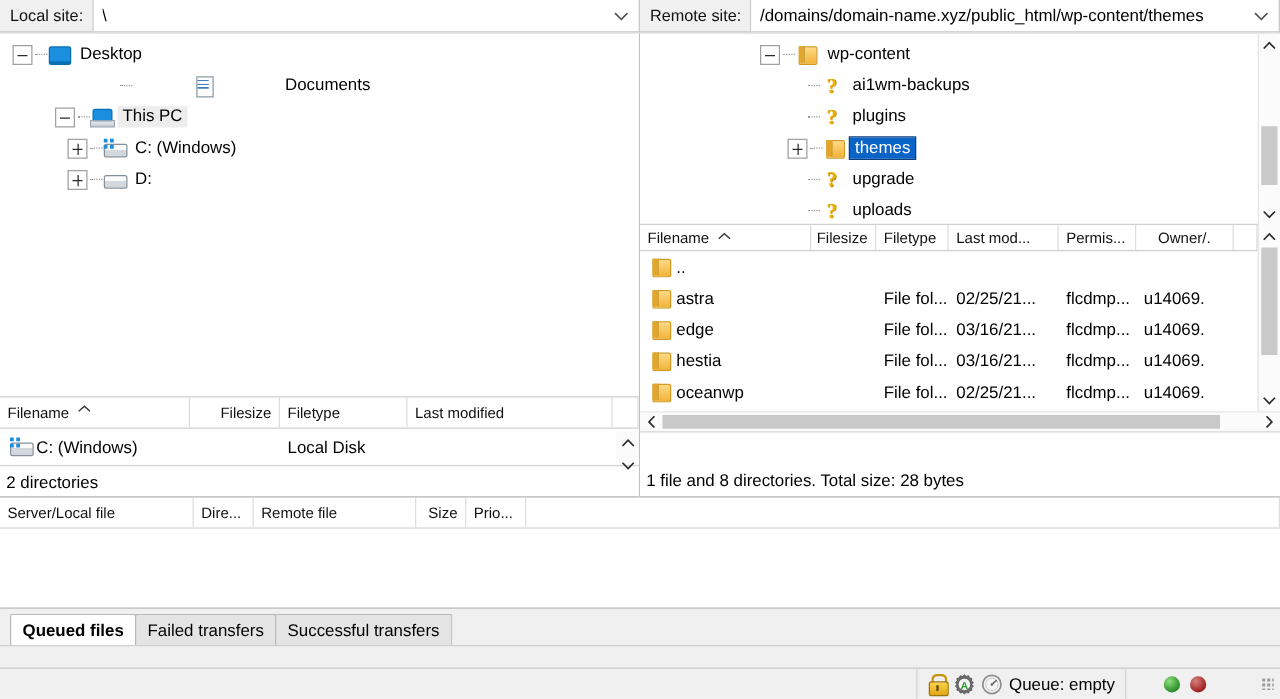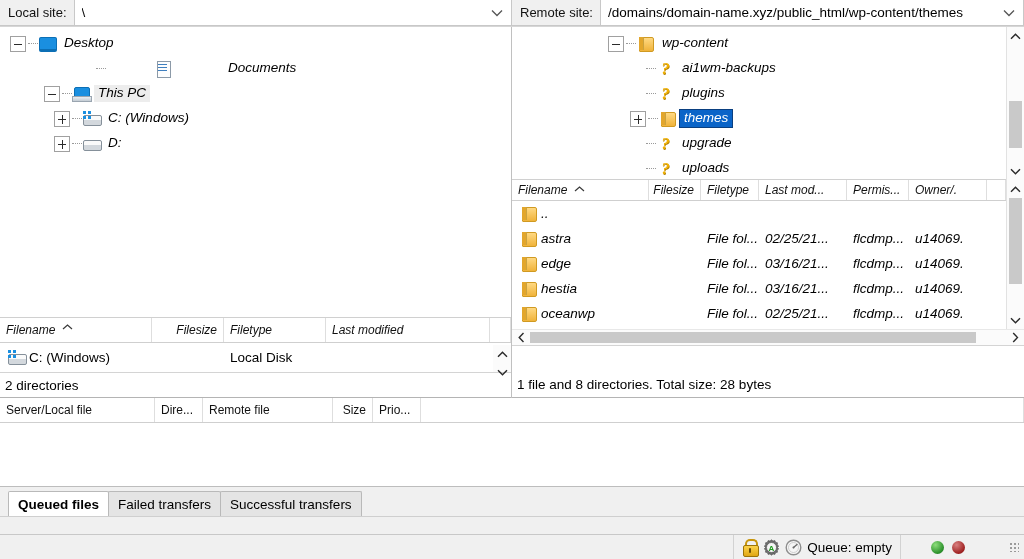--- a/index.html
+++ b/index.html
@@ -40,21 +40,21 @@
     font-size: 13.5px; white-space: nowrap; overflow: hidden;
   }
   .site-input .txt { overflow: hidden; white-space: nowrap; flex:1 1 auto; }
   .combo-arrow {
     width: 20px; flex: 0 0 20px; display:flex; align-items:center; justify-content:center;
     color: #444;
   }
   .combo-arrow svg { display:block; }
 
   
-  .panes { display: flex; height: 318px; font-style: italic; }
+  .panes { display: flex; height: 318px; }
   .pane-left  { width: 512px; display: flex; flex-direction: column; border-right: 1px solid #c0c0c0; }
   .pane-right { width: 512px; display: flex; flex-direction: column; }
 
   .treebox {
     background: #fff; position: relative; overflow: hidden;
     border-bottom: 1px solid #d0d0d0;
   }
   .tree { padding: 4px 0 0 0; }
 
   .tnode { display: flex; align-items: center; height: 25px; white-space: nowrap; }
@@ -398,21 +398,21 @@
                 </div>
                 <div class="lv-th" style="width: 58px; flex: 0 0 58px;">
                   <span>Filetype</span>
                 </div>
                 <div class="lv-th" style="width: 88px; flex: 0 0 88px;">
                   <span>Last mod...</span>
                 </div>
                 <div class="lv-th" style="width: 62px; flex: 0 0 62px;">
                   <span>Permis...</span>
                 </div>
-                <div class="lv-th" style="width: 78px; flex: 0 0 78px;">
+                <div class="lv-th" style="width: 78px; flex: 0 0 78px; justify-content: center;">
                   <span>Owner/.</span>
                 </div>
                 <div class="lv-th" style="flex: 1 1 auto;"></div>
               </div>
             <div class="lv-body" id="remote-rows">
                 <div class="lv-row">
                   <div class="lv-cell" style="width: 137px; flex: 0 0 137px; padding-left: 7px;">
                     <span class="ico ico-folder"></span>
                     <span>..</span>
                   </div>

